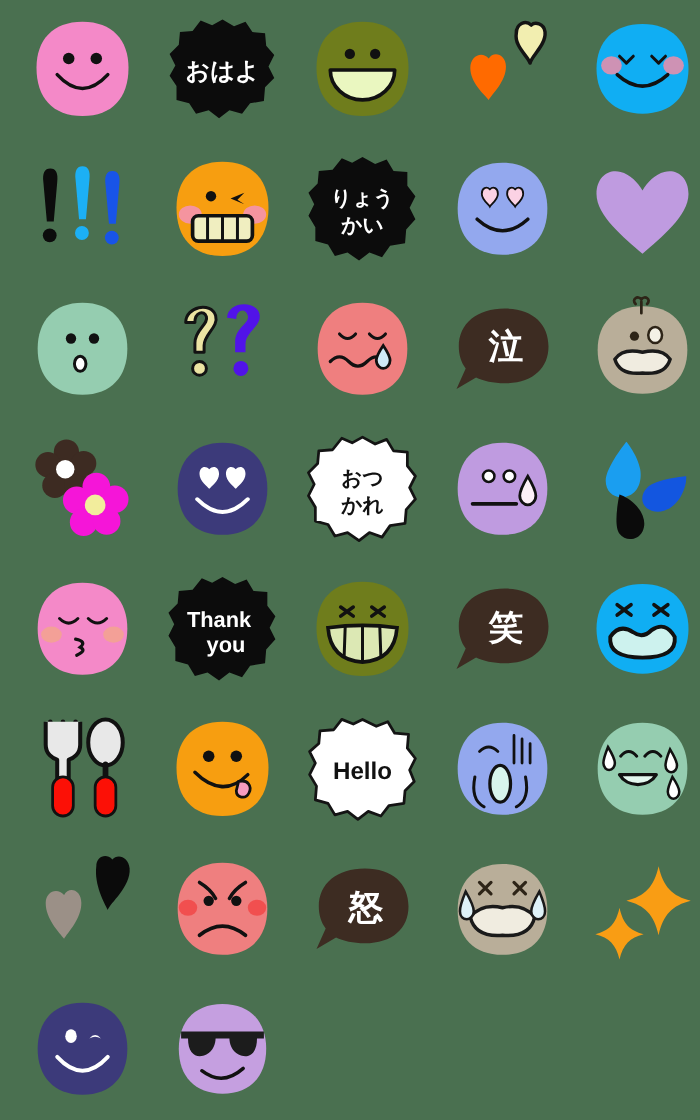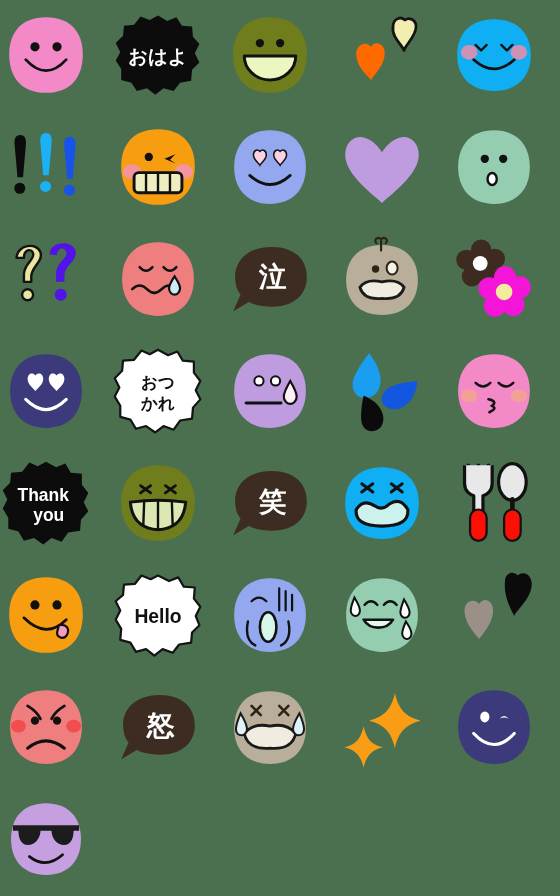--- a/index.html
+++ b/index.html
@@ -19,21 +19,21 @@
     grid-template-rows: repeat(8, 112px);
     width: 560px;
     height: 896px;
   }
   .cell {
     position: relative;
     width: 112px;
     height: 112px;
     display: flex;
     align-items: center;
-    justify-content: flex-start;
+    justify-content: flex-end;
   }
   .cell svg {
     display: block;
     width: 92px;
     height: 92px;
   }
   .jp-label {
     position: absolute;
     opacity: 0;
     pointer-events: none;
@@ -106,20 +106,27 @@
       <path d="M50 8 C76 8 90 24 90 48 C90 74 76 90 50 90 C24 90 10 74 10 48 C10 24 24 8 50 8 Z" fill="#f79e10"></path>
       <ellipse cx="22" cy="54" rx="10" ry="8" fill="#f592b8" opacity=".85"></ellipse>
       <ellipse cx="78" cy="54" rx="10" ry="8" fill="#f592b8" opacity=".85"></ellipse>
       <circle cx="40" cy="38" r="4.5" fill="#111"></circle>
       <path d="M57 40 L69 35 L63 41 L69 45 Z" fill="#111"></path>
       <rect x="24" y="55" width="52" height="22" rx="5" fill="#f0eec0" stroke="#111" stroke-width="3.2"></rect>
       <path d="M37 55 L37 77 M50 55 L50 77 M63 55 L63 77" stroke="#111" stroke-width="2.6"></path>
     </svg>
   </div>
 
+  <div class="cell">
+    <svg viewBox="0 0 100 100">
+      <path d="M50 4 L61 10 L71 6 L77 16 L89 17 L89 29 L96 38 L91 48 L96 58 L88 67 L87 79 L74 81 L67 91 L56 87 L47 94 L37 87 L26 90 L20 80 L9 77 L9 65 L3 55 L8 45 L3 35 L11 27 L12 16 L24 15 L32 5 L41 9 Z" fill="#0c0c0c"></path>
+      <text x="50" y="46" font-family="'DejaVu Sans',sans-serif" font-size="18" font-weight="bold" fill="#fff" text-anchor="middle">りょう</text>
+      <text x="50" y="69" font-family="'DejaVu Sans',sans-serif" font-size="18" font-weight="bold" fill="#fff" text-anchor="middle">かい</text>
+    </svg>
+  </div>
 
   <div class="cell">
     <svg viewBox="0 0 100 100">
       <path d="M50 9 C75 9 89 25 89 49 C89 73 75 89 50 89 C25 89 11 73 11 49 C11 25 25 9 50 9 Z" fill="#93a8ee"></path>
       <path d="M32 36 C32 31 36 29 39 32 C42 29 46 31 46 36 C46 41 40 45 39 47 C38 45 32 41 32 36 Z" fill="#fbd2e4" stroke="#111" stroke-width="1.6"></path>
       <path d="M54 36 C54 31 58 29 61 32 C64 29 68 31 68 36 C68 41 62 45 61 47 C60 45 54 41 54 36 Z" fill="#fbd2e4" stroke="#111" stroke-width="1.6"></path>
       <path d="M28 58 Q50 78 72 58" stroke="#111" stroke-width="3" fill="none" stroke-linecap="round"></path>
     </svg>
   </div>
 

